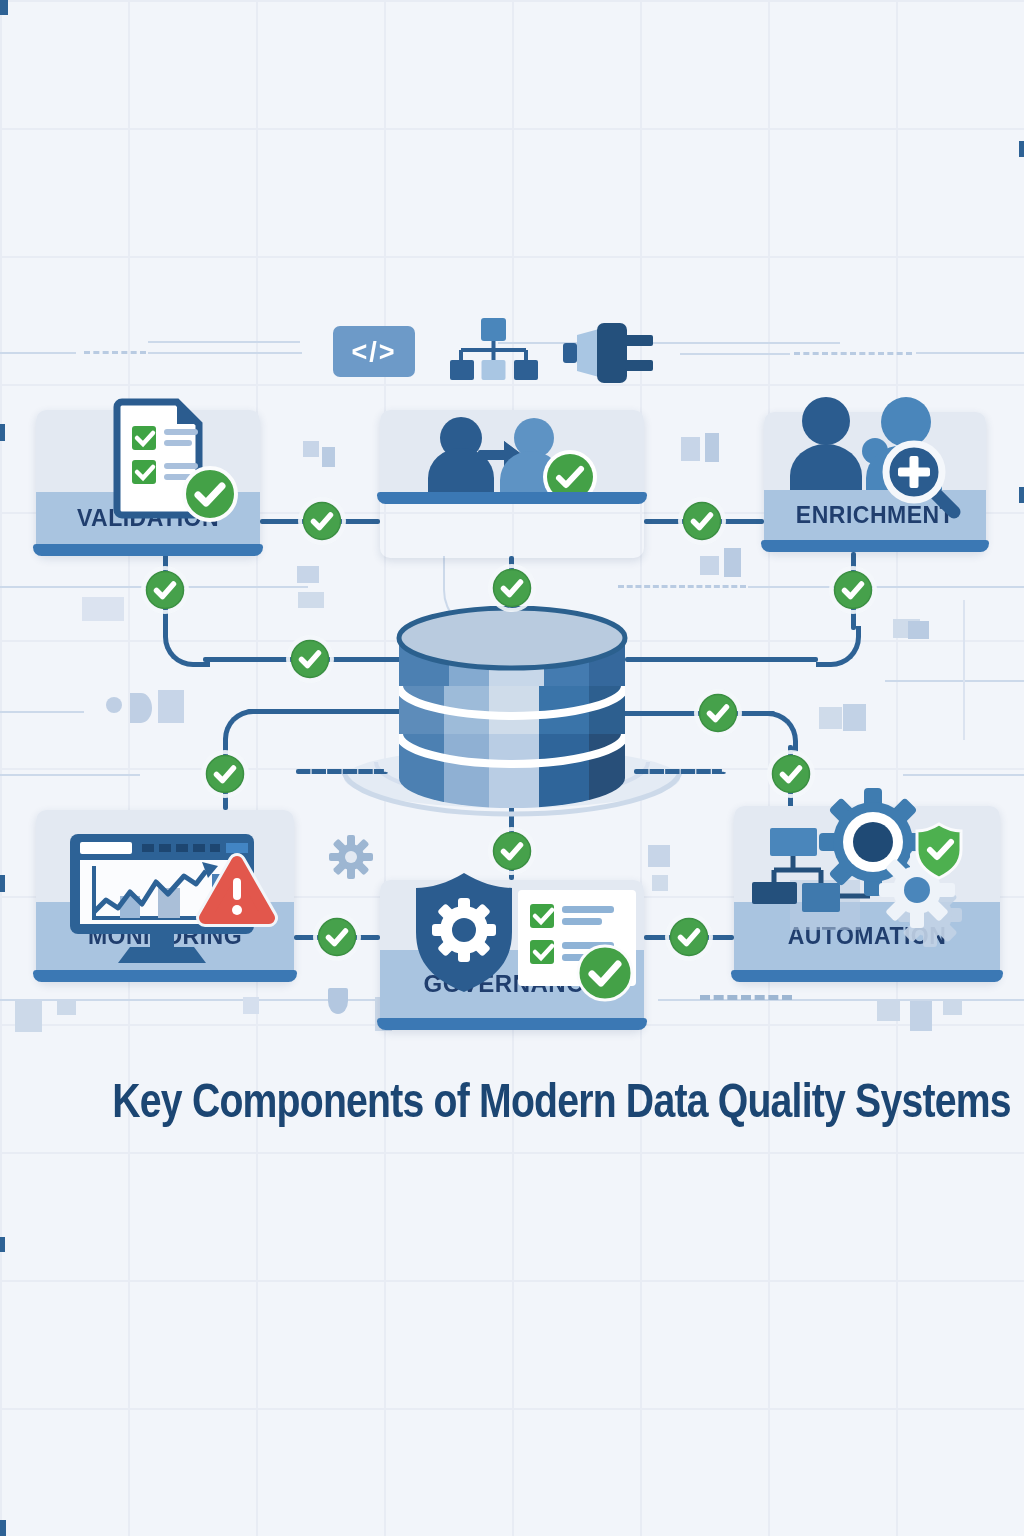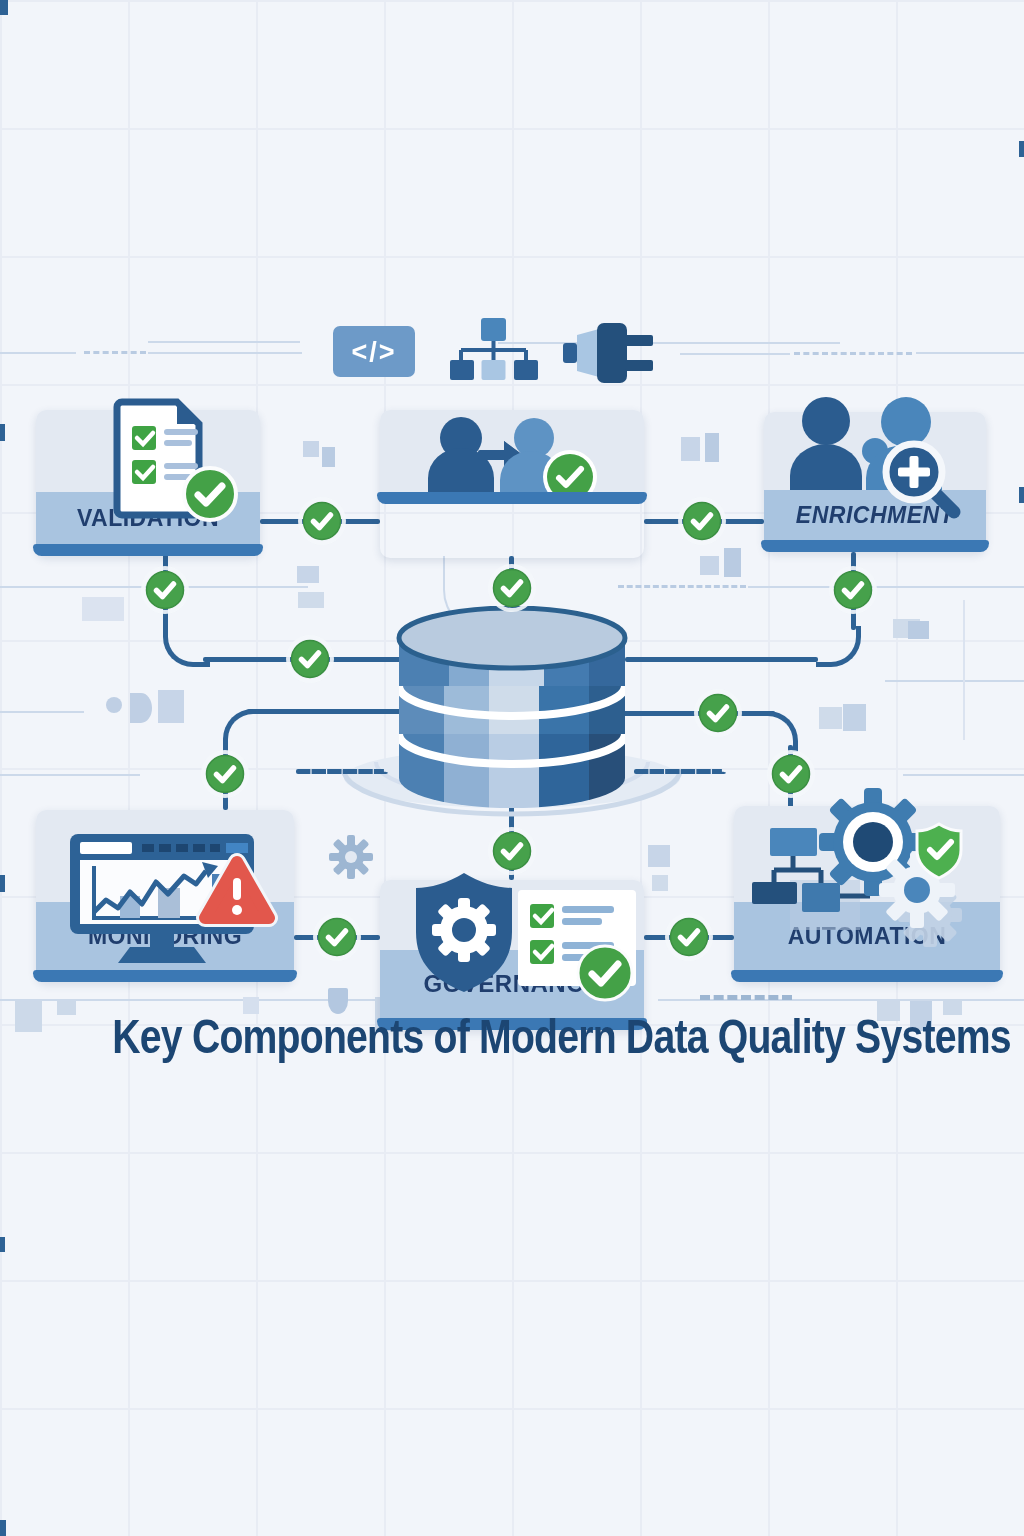--- a/index.html
+++ b/index.html
@@ -33,21 +33,21 @@
              box-shadow:0 0 0 4px rgba(244,247,251,.9);}
   
   .card{position:absolute;border-radius:10px;box-shadow:0 3px 8px rgba(40,70,110,.14);}
   .icon-area{position:relative;background:#e3e9f2;border-radius:10px 10px 0 0;}
   .card-icon{position:absolute;overflow:visible;}
   .label{display:flex;align-items:center;justify-content:center;background:#a9c4e0;
          font-weight:bold;color:#203e6e;letter-spacing:.5px;}
   .strip{position:relative;left:-3px;width:calc(100% + 6px);height:12px;background:#3b78b4;
          border-radius:4px 4px 10px 10px;}
   .topicon{position:absolute;overflow:visible;}
-  .title{position:absolute;left:0;top:1008px;width:964px;text-align:left;}
+  .title{position:absolute;left:0;top:1072px;width:964px;text-align:left;}
   .title span{display:inline-block;font-size:49px;font-weight:bold;color:#1c4673;
               transform:scaleX(.8);letter-spacing:-1px;white-space:nowrap;}
 </style>
 </head>
 <body>
 
 <div class="canvas">
   <div class="grid"></div>
 
   <div class="tl" style="left:148px;top:341px;width:152px"></div>
@@ -225,21 +225,21 @@
         <circle cx="116" cy="23" r="20" fill="#5e93c4"></circle>
         <path d="M82,85 v-20 a31,29 0 0 1 62,0 v20 z" fill="#5e93c4"></path>
         <circle cx="152" cy="62" r="27" fill="#ffffff"></circle>
         <circle cx="152" cy="62" r="23" fill="#44a147"></circle>
         <path d="M141,63 l7,7 15,-16" stroke="#ffffff" stroke-width="6" fill="none" stroke-linecap="round" stroke-linejoin="round"></path>
       </svg>
     </div>
     <div class="strip"></div>
   </div>
 
-  <div class="card" style="left:764px;top:412px;width:222px;height:140px;font-style:italic;">
+  <div class="card" style="left:764px;top:412px;width:222px;height:140px;">
     <div class="icon-area" style="height:78px">
       <svg class="card-icon" style="left:22px;top:-16px" width="180" height="122" viewBox="0 0 180 122">
         <circle cx="40" cy="25" r="24" fill="#2b5c8f"></circle>
         <path d="M4,94 v-14 a36,32 0 0 1 72,0 v14 z" fill="#2b5c8f"></path>
         <circle cx="89" cy="55" r="13" fill="#4a86bb"></circle>
         <circle cx="120" cy="26" r="25" fill="#4a86bb"></circle>
         <path d="M80,94 v-12 a38,33 0 0 1 76,0 v12 z" fill="#4a86bb"></path>
         <path d="M148,96 L168,116" stroke="#2b5c8f" stroke-width="13" stroke-linecap="round"></path>
         <circle cx="128" cy="76" r="28" fill="#2b5c8f" stroke="#f4f7fb" stroke-width="7"></circle>
         <rect x="112" y="71.5" width="32" height="9" rx="2" fill="#ffffff"></rect>

